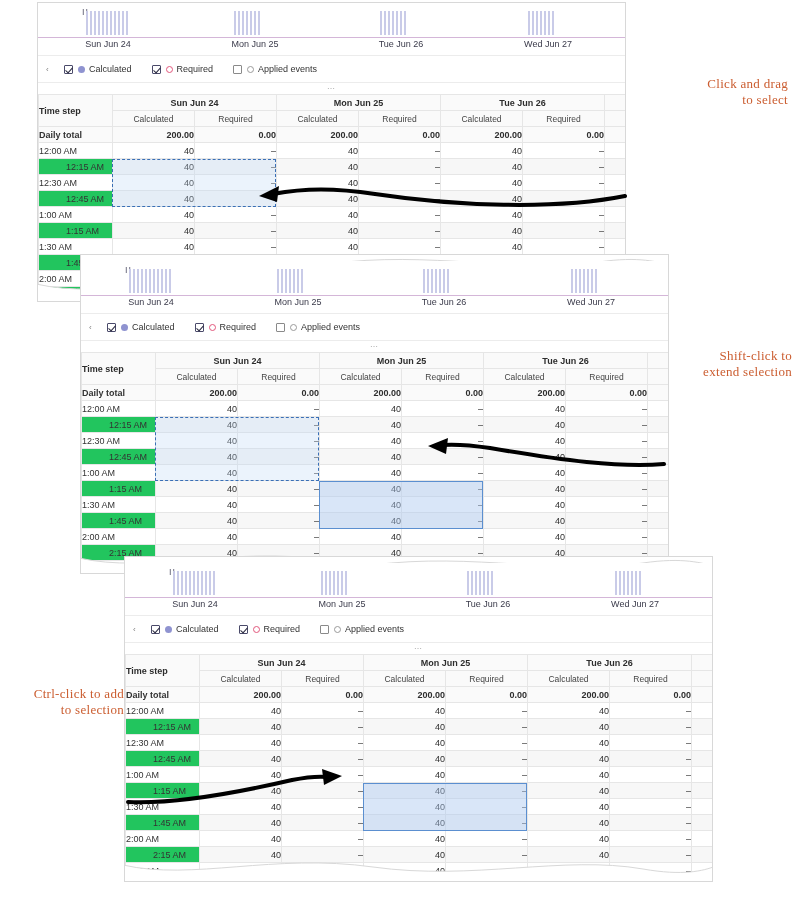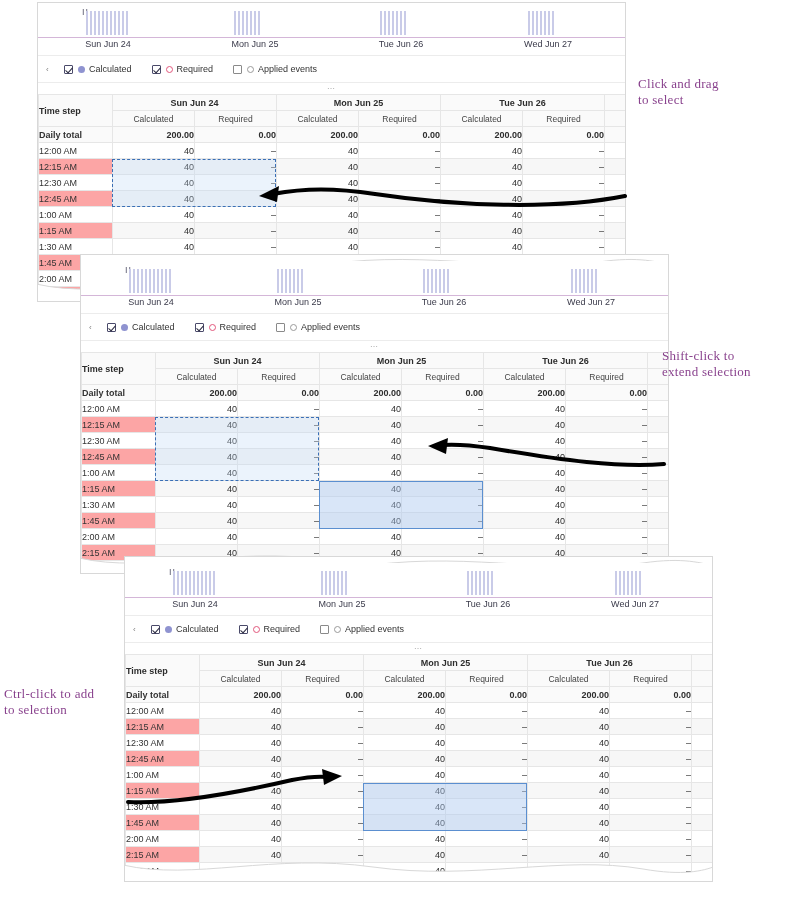--- a/index.html
+++ b/index.html
@@ -174,21 +174,21 @@
     color: #333;
   }
   td.num {
     text-align: right;
     padding-right: 12px;
     background: #fff;
   }
   tr.total td { font-weight: bold; background: #fafafa; }
   tr.total td.ts { font-weight: bold; }
   tr.alt td { background: #f7f7f7; }
-  tr.alt td.ts { background: #fca5a5; }
+  tr.alt td.ts { background: #22c55e; padding-left: 27px; }
 
   
   .sel-solid {
     position: absolute;
     background: rgba(170,200,240,0.45);
     border: 1px solid #5b8fd0;
     pointer-events: none;
     box-sizing: border-box;
   }
   .sel-dashed {
@@ -208,23 +208,23 @@
     pointer-events: none;
   }
   .wave-top { top: -1px; }
   .wave-bottom { bottom: -1px; }
 
   
   .anno {
     position: absolute;
     font-family: "Liberation Serif", serif;
     font-size: 13px;
-    color: #701a75;
+    color: #c2410c;
     line-height: 16px;
-    text-align: left;
+    text-align: right;
     filter: blur(0.7px);
     opacity: 0.85;
     letter-spacing: 0.3px;
   }
   .arrow-svg { position: absolute; pointer-events: none; }
 </style>
 </head>
 <body>
 
 <div class="panel panel-1">

